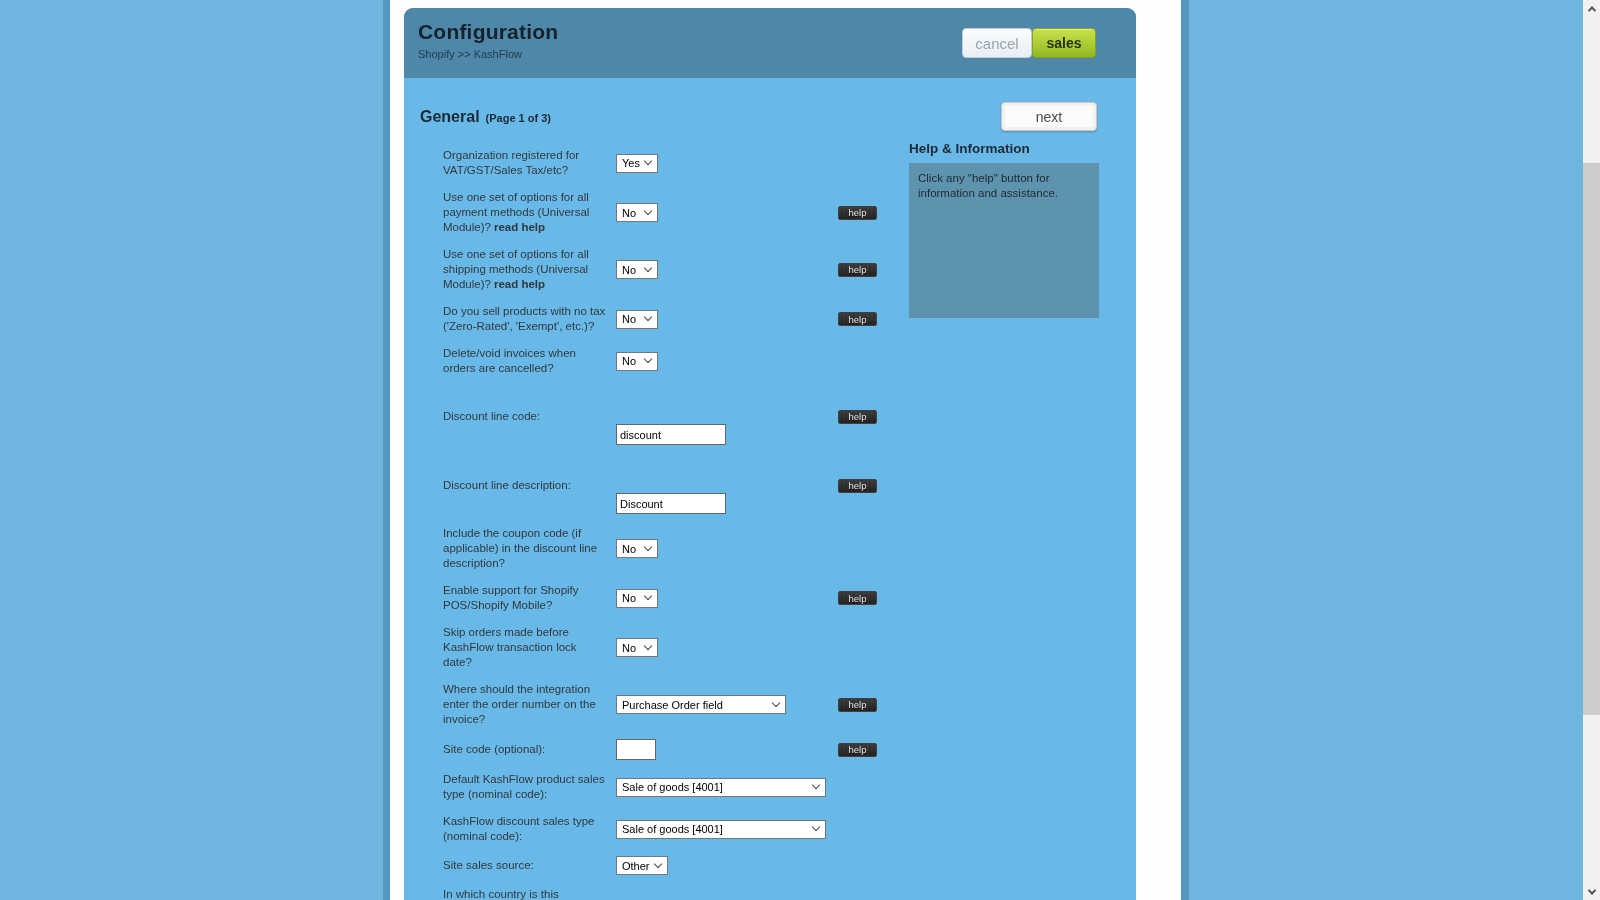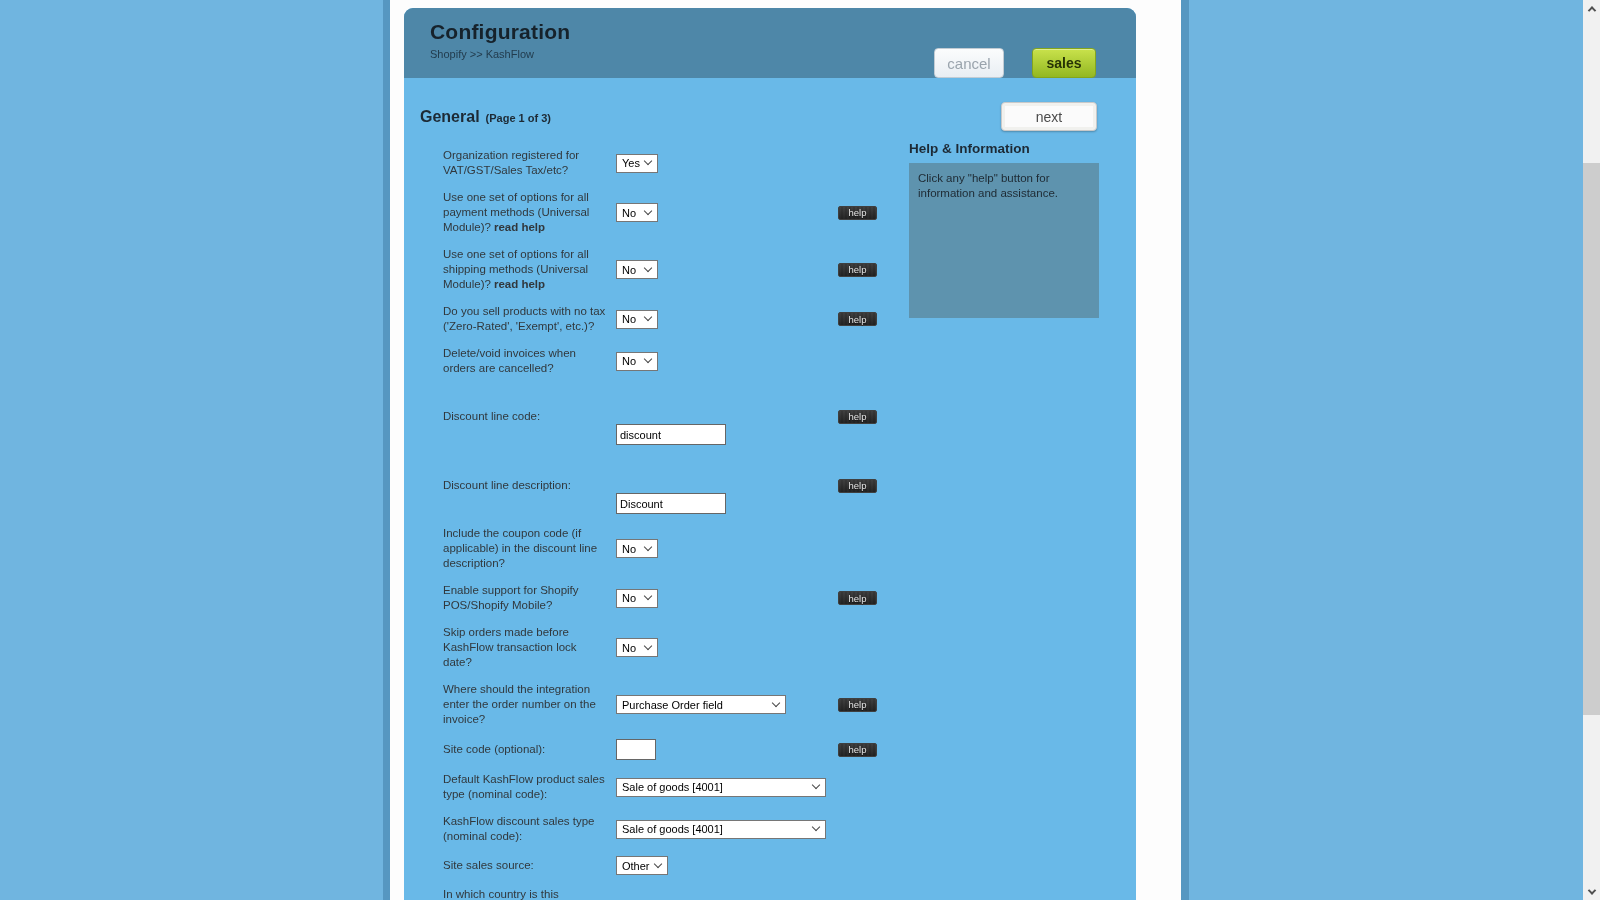--- a/index.html
+++ b/index.html
@@ -18,26 +18,26 @@
     position:absolute; left:390px; top:0; bottom:0; width:791px;
     background:#fdfdfd;
   }
 
   
   .panel {
     position:absolute; left:14px; top:8px; width:732px; height:1100px;
     background:#69b9e8; border-radius:9px 9px 0 0; overflow:hidden;
   }
   .panel-header {
-    background:#4e87a8; height:70px; padding:12px 40px 0 26px;
+    background:#4e87a8; height:70px; padding:12px 40px 0 14px;
     display:flex; justify-content:space-between;
   }
   .panel-title { font-size:21px; font-weight:bold; color:#16222b; letter-spacing:.2px; }
   .breadcrumb { font-size:11px; color:#223c4e; margin-top:4px; }
-  .header-buttons { display:flex; gap:28px; align-items:flex-end; padding-top:8px; }
+  .header-buttons { display:flex; align-items:flex-start; padding-top:8px; }
   .btn-cancel {
     width:70px; height:30px; border-radius:4px; cursor:pointer;
     background:linear-gradient(#fbfcfd,#e9eef3);
     border:1px solid #c2ccd4; color:#9aa4ad; font-size:15px;
     font-family:"Liberation Sans", sans-serif;
   }
   .btn-save {
     width:64px; height:30px; border-radius:4px; cursor:pointer;
     background:linear-gradient(#c9e24c,#93b822);
     border:1px solid #84a51c; color:#273305; font-size:14px; font-weight:bold;

